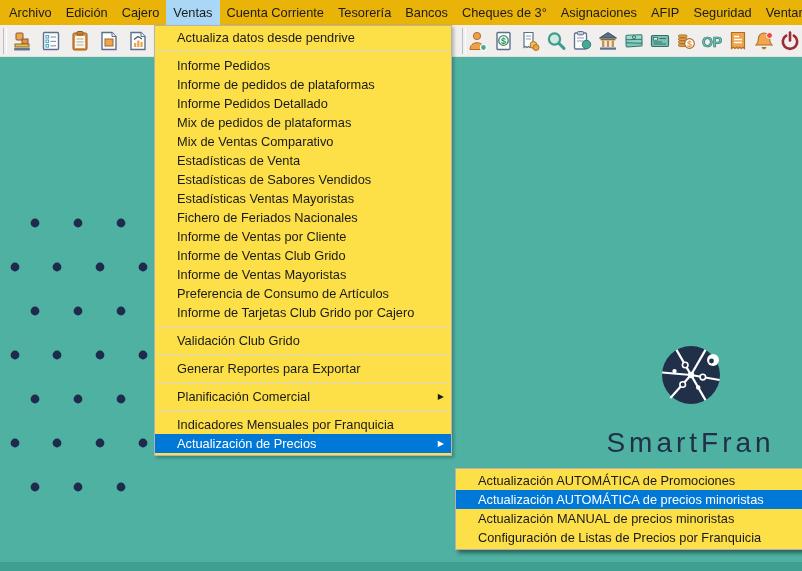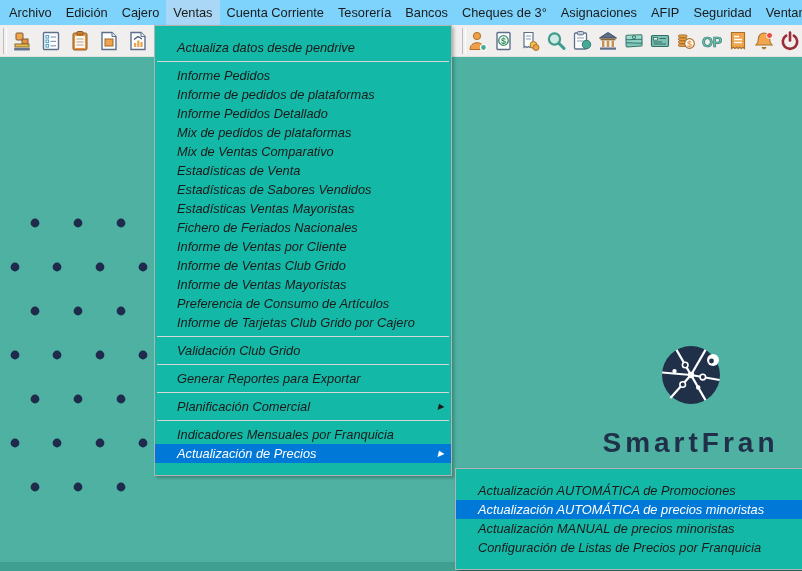--- a/index.html
+++ b/index.html
@@ -1,20 +1,20 @@
 <!DOCTYPE html>
 <html><head>
 <meta charset="utf-8">
 <style>
   html,body{margin:0;padding:0;background:#ddd;}
   .screen{position:relative;width:802px;height:571px;background:#ffffff;overflow:hidden;
           font-family:"Liberation Sans",sans-serif;-webkit-font-smoothing:antialiased;cursor:default;}
 
   
-  .menubar{position:absolute;top:0;left:0;right:0;height:25px;background:#7dd3fc;
+  .menubar{position:absolute;top:0;left:0;right:0;height:25px;background:#eab308;
            display:flex;align-items:stretch;font-size:12.8px;color:#1b1b1b;padding-left:2px;}
   .menu-top-item{display:flex;align-items:center;padding:0 7px;white-space:nowrap;}
   .menu-top-item.active{background:var(--menu-hover,#a9d7f5);}
 
   
   .toolbar{position:absolute;top:25px;left:0;right:0;height:32px;background:#f0efee;
            display:flex;align-items:center;border-bottom:1px solid #e2e1e0;box-sizing:border-box;}
   .tb-groove{width:2px;height:26px;border-left:1px solid #bfbfbf;border-right:1px solid #ffffff;margin:0 3px;}
   .tb-group{display:flex;align-items:center;gap:5px;}
   .tb-group.right{position:absolute;left:466px;top:4px;gap:2px;}
@@ -22,26 +22,26 @@
   .tbtn svg{display:block;}
 
   
   .client{position:absolute;top:57px;left:0;right:0;bottom:0;background:var(--teal,#4fb1a2);}
   .bottom-strip{position:absolute;left:0;right:0;bottom:0;height:9px;background:var(--strip,#3fa091);}
   .dots{position:absolute;left:0;top:0;}
 
   
   .logo{position:absolute;left:583px;top:288px;width:215px;text-align:center;}
   .logo svg{display:block;margin:0 auto;}
-  .wordmark{margin-top:22px;font-size:28px;letter-spacing:4px;font-weight:700;
+  .wordmark{margin-top:22px;font-size:28px;letter-spacing:4px;font-weight:400;
             color:var(--navy,#203049);white-space:nowrap;}
 
   
-  .menu-panel{position:absolute;background:#14b8a6;border:1px solid #b3b3b3;
-              box-sizing:border-box;padding:12px 0;font-size:12.8px;color:#1a1a1a;font-style:italic;}
+  .menu-panel{position:absolute;background:#fde047;border:1px solid #b3b3b3;
+              box-sizing:border-box;padding:2px 0;font-size:12.8px;color:#1a1a1a;}
   .dropdown{left:154px;top:25px;width:298px;box-shadow:2px 2px 3px rgba(0,0,0,0.25);}
   .submenu{left:455px;top:468px;width:356px;box-shadow:3px 3px 4px rgba(0,0,0,0.45);}
   .mi{height:19px;line-height:19px;padding-left:22px;padding-right:24px;
       position:relative;white-space:nowrap;}
   .mi .arrow{display:none;position:absolute;right:7px;top:0;height:19px;
              align-items:center;font-size:8px;color:#1a1a1a;}
   .mi.has-arrow .arrow{display:flex;}
   .mi.hl{background:var(--blue,#0078d7);color:#ffffff;}
   .mi.hl .arrow{color:#ffffff;}
   .mi.sep{height:9px;padding:0;}

